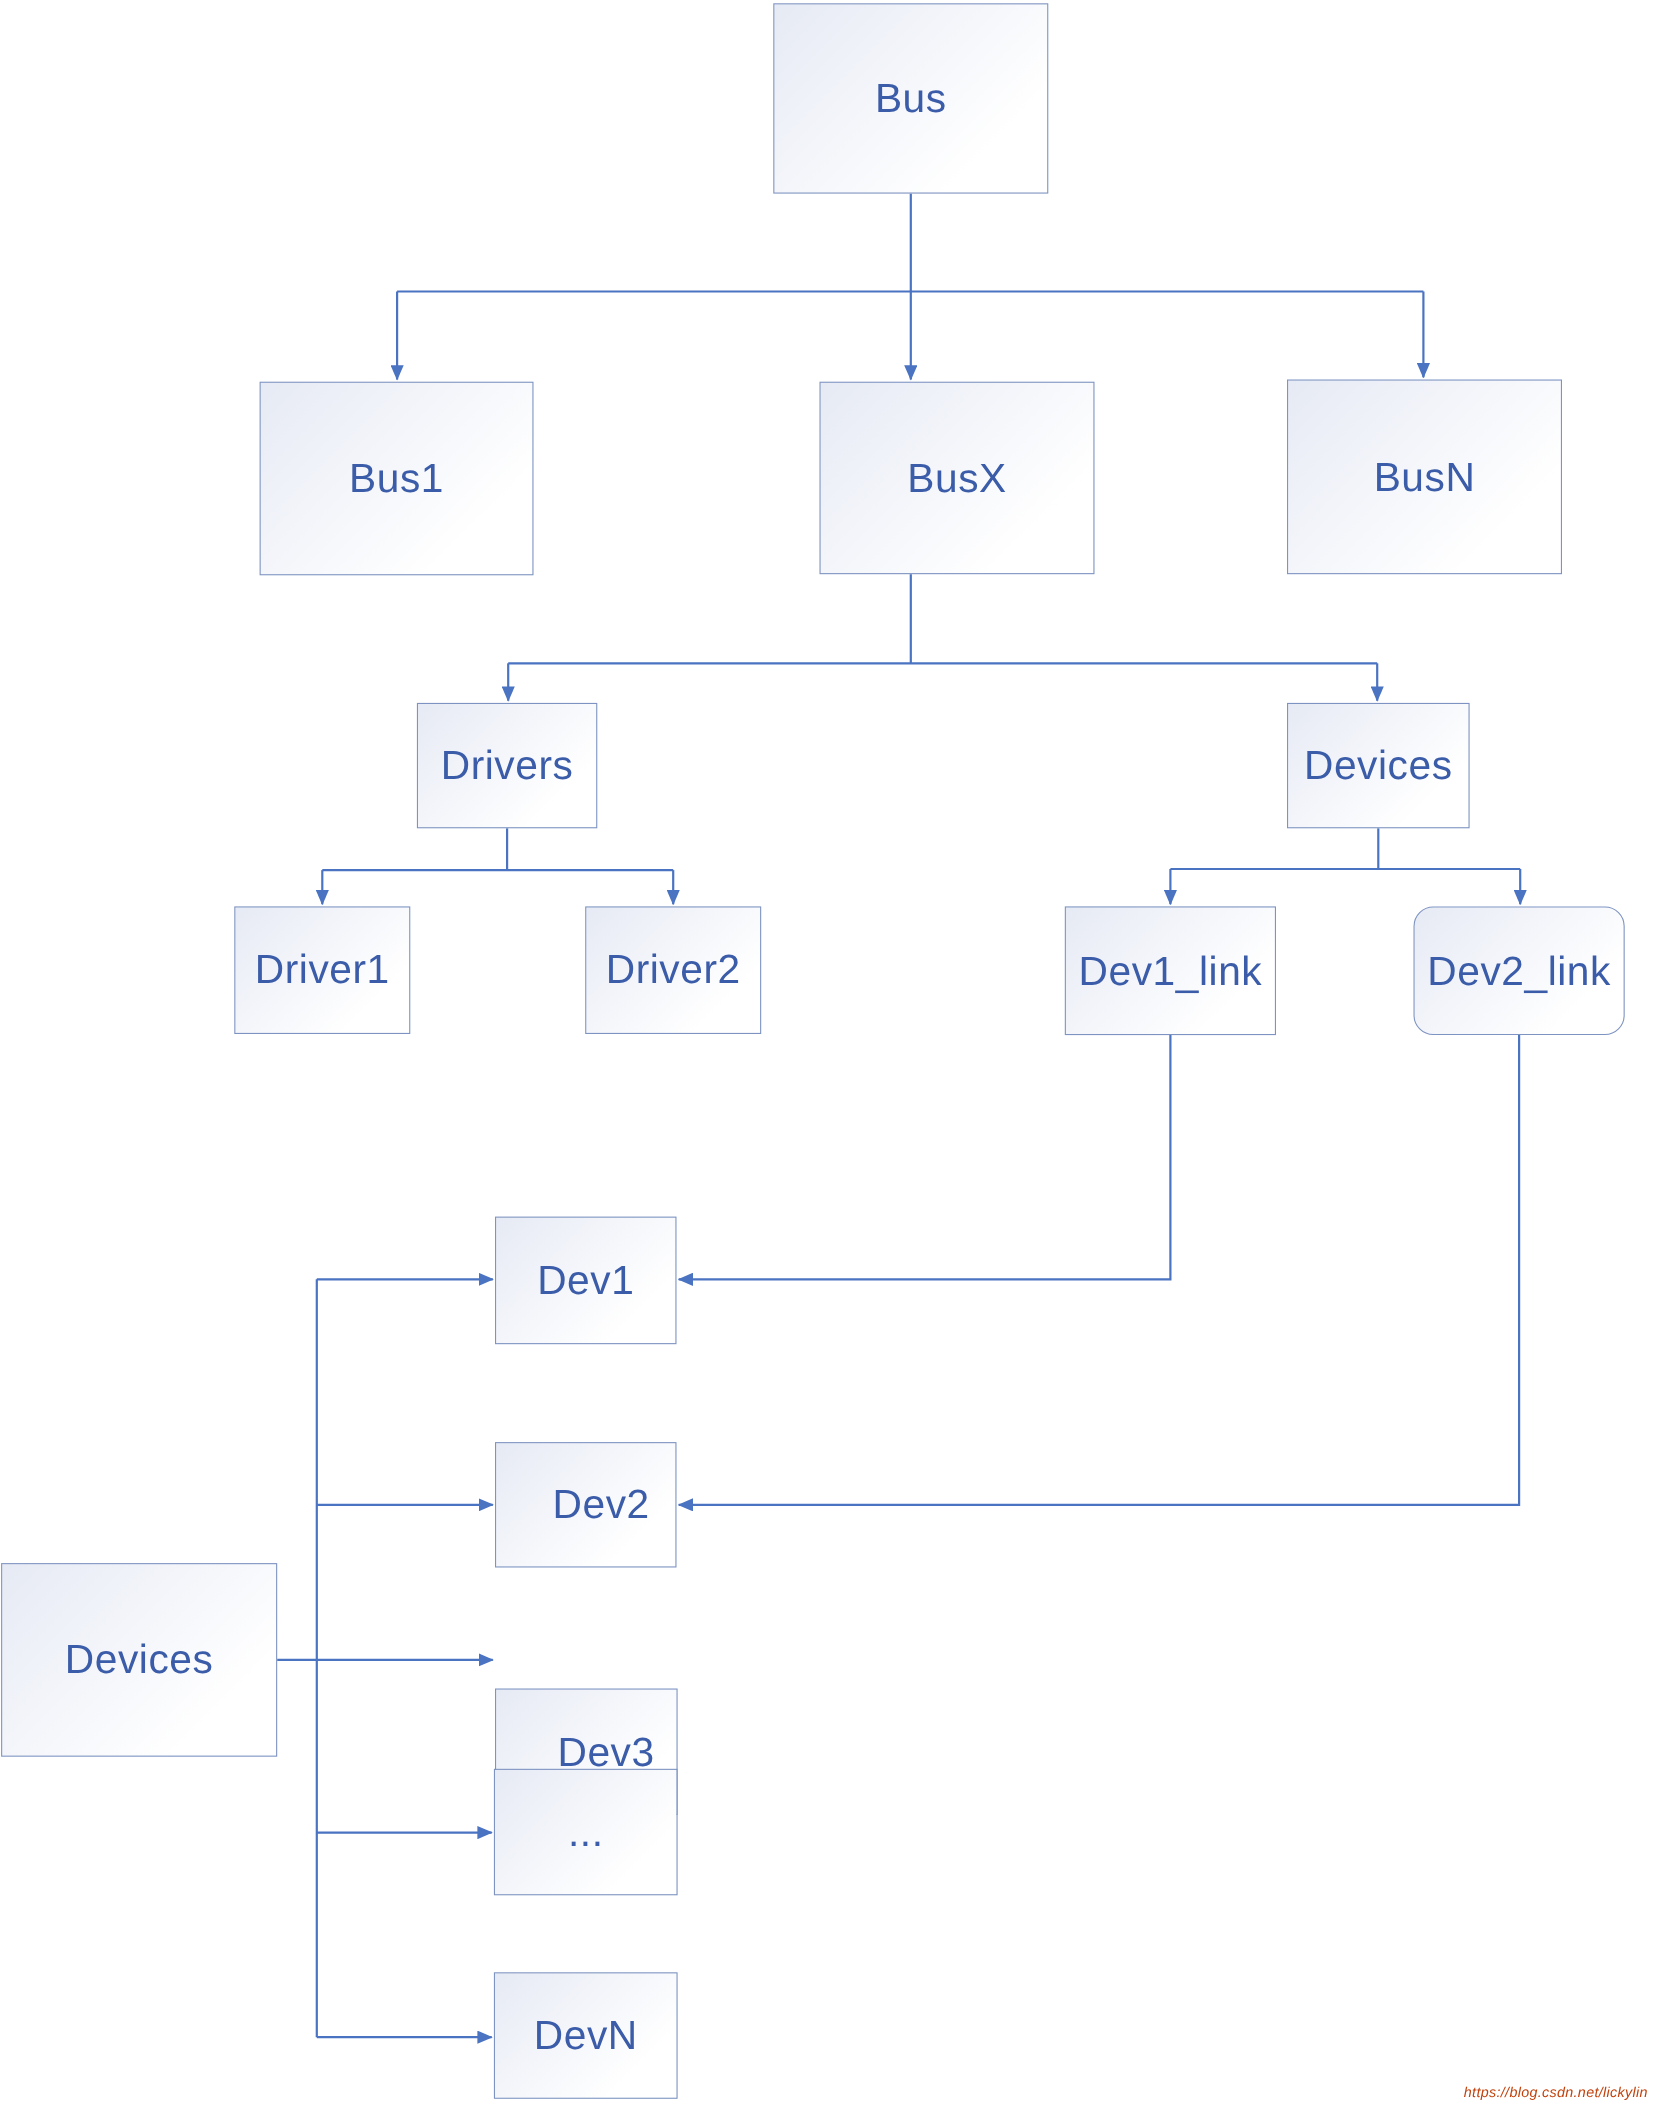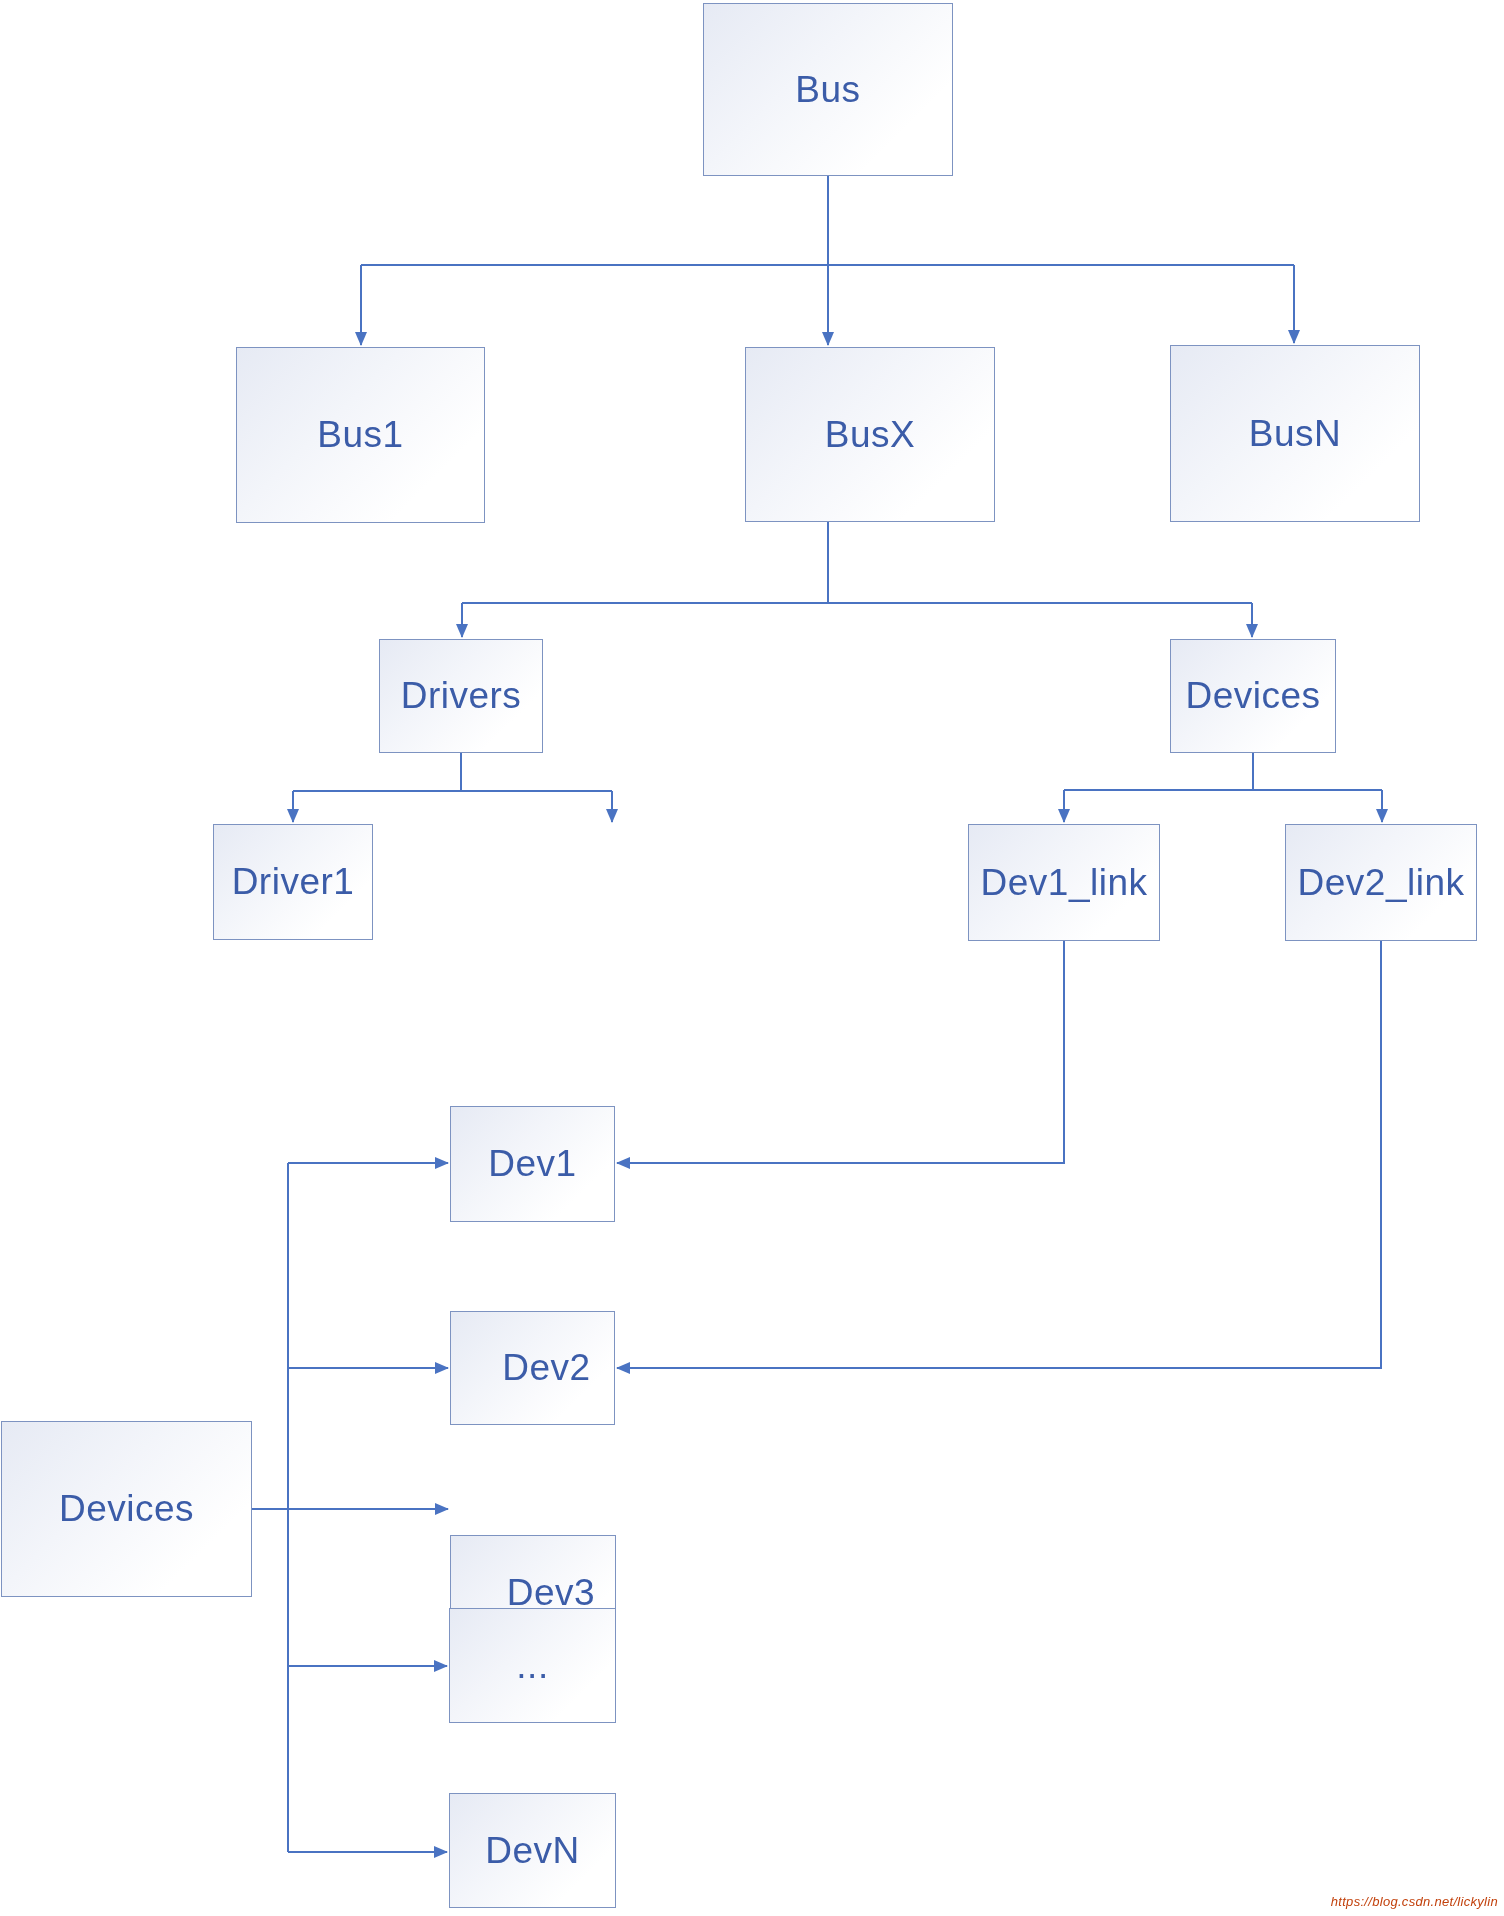--- a/index.html
+++ b/index.html
@@ -95,24 +95,25 @@
   <div class="node" style="left:745px; top:347px; width:250px; height:175px;">BusX</div>
 
   <div class="node" style="left:1170px; top:345px; width:250px; height:177px;">BusN</div>
 
   <div class="node" style="left:379px; top:639px; width:164px; height:114px;">Drivers</div>
 
   <div class="node" style="left:1170px; top:639px; width:166px; height:114px;">Devices</div>
 
   <div class="node" style="left:213px; top:824px; width:160px; height:116px;">Driver1</div>
 
+  <div class="node" style="left:532px; top:824px; width:160px; height:116px;">Driver2</div>
 
   <div class="node" style="left:968px; top:824px; width:192px; height:117px;">Dev1_link</div>
 
-  <div class="node" style="left:1285px; top:824px; width:192px; height:117px;">Dev2_link</div>
+  <div class="node" style="left:1285px; top:824px; width:192px; height:117px;border-radius:18px;">Dev2_link</div>
 
   <div class="node" style="left:450px; top:1106px; width:165px; height:116px;">Dev1</div>
 
   <div class="node" style="left:450px; top:1311px; width:165px; height:114px;padding-left:28px;">Dev2</div>
 
   <div class="node" style="left:450px; top:1535px; width:166px; height:115px;padding-left:36px;">Dev3</div>
 
   <div class="node" style="left:449px; top:1608px; width:167px; height:115px;">...</div>
 
   <div class="node" style="left:449px; top:1793px; width:167px; height:115px;">DevN</div>

